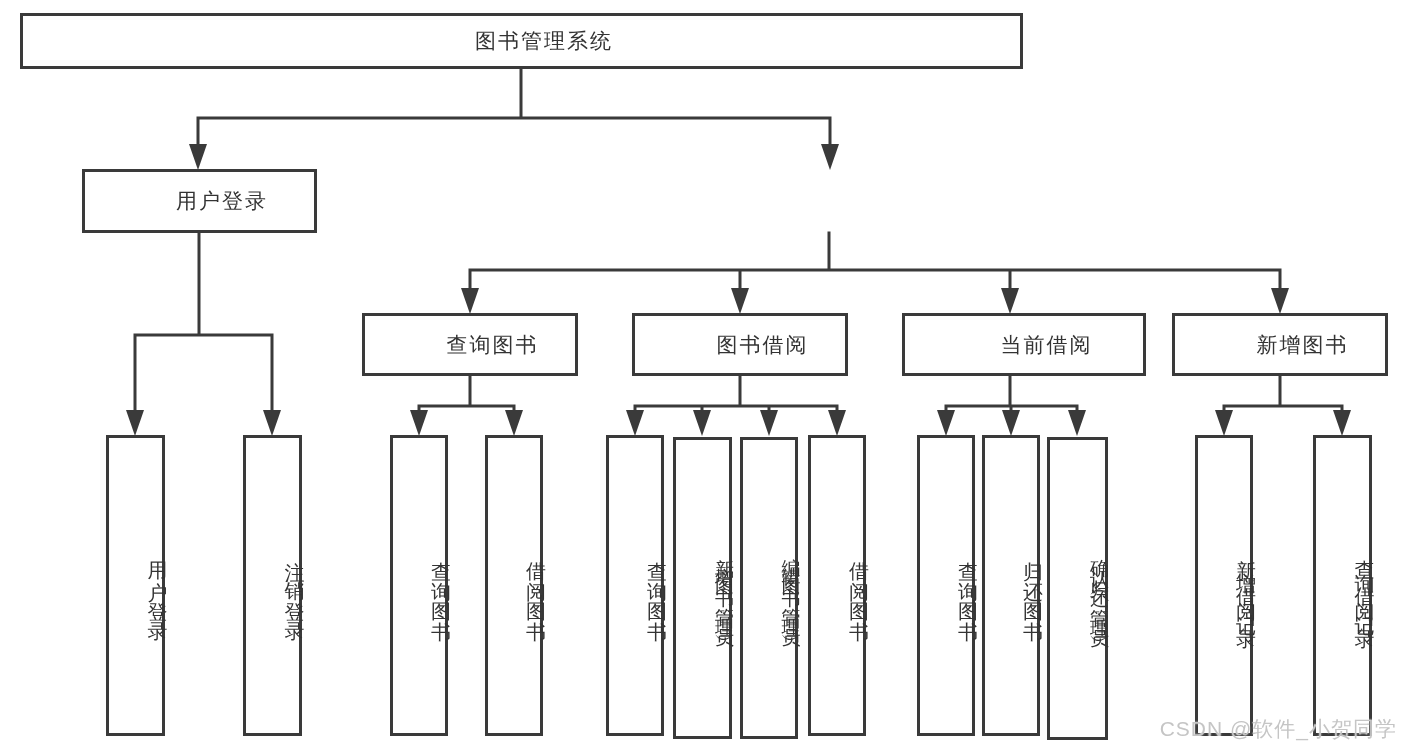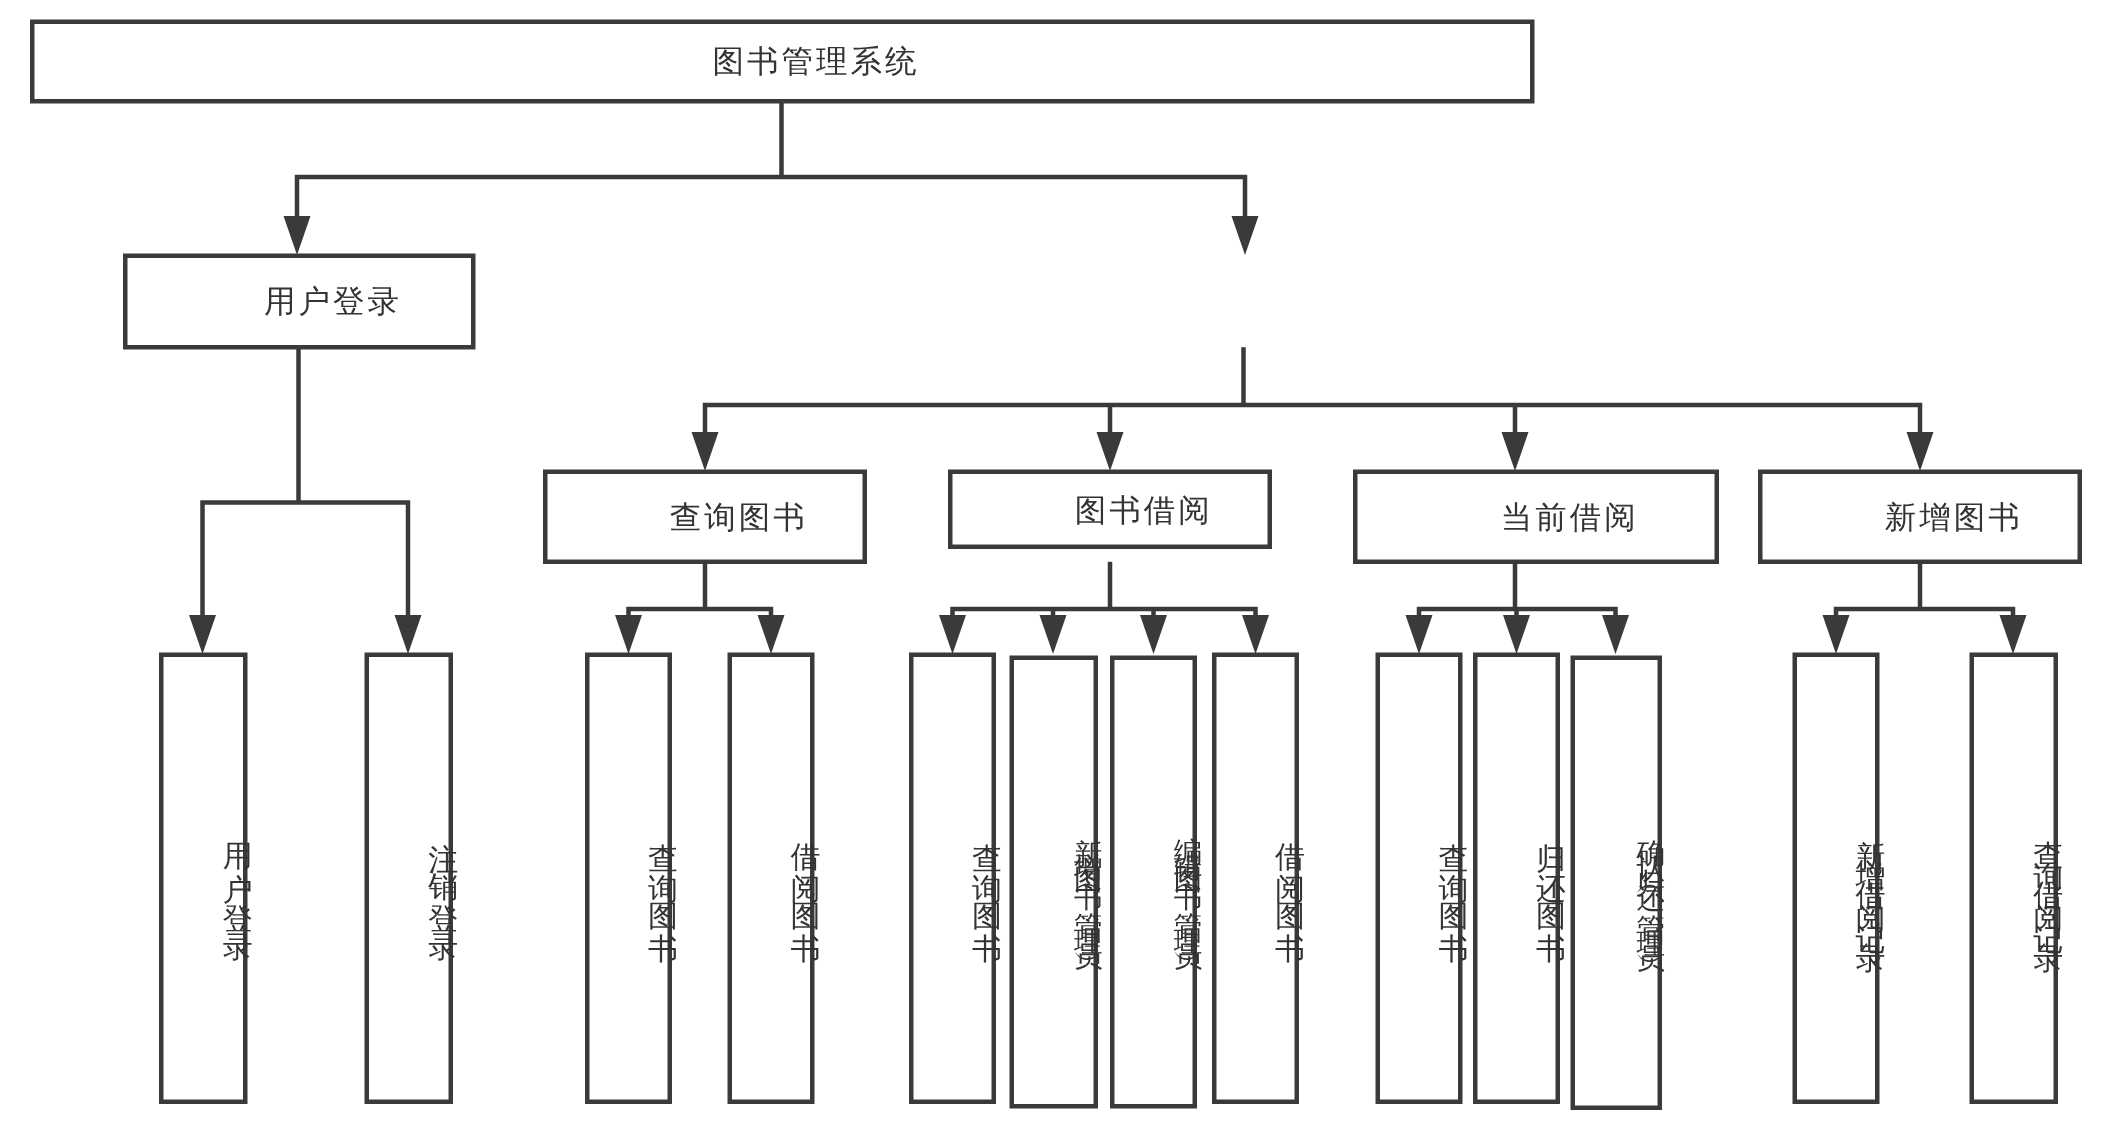--- a/index.html
+++ b/index.html
@@ -117,21 +117,21 @@
     <path d="M1280,376 L1280,406 M1224,406 L1342,406 M1224,406 L1224,418 M1342,406 L1342,418"></path>
     <polygon points="1215,410 1233,410 1224,436"></polygon>
     <polygon points="1333,410 1351,410 1342,436"></polygon>
   </svg>
 
   <div class="node h" style="left:20px;top:13px;width:1003px;height:56px">图书管理系统</div>
 
   <div class="node h" style="left:82px;top:169px;width:235px;height:64px">用户登录</div>
 
   <div class="node h" style="left:362px;top:313px;width:216px;height:63px">查询图书</div>
-  <div class="node h" style="left:632px;top:313px;width:216px;height:53px">图书借阅</div>
+  <div class="node h" style="left:632px;top:313px;width:216px;height:63px">图书借阅</div>
   <div class="node h" style="left:902px;top:313px;width:244px;height:63px">当前借阅</div>
   <div class="node h" style="left:1172px;top:313px;width:216px;height:63px">新增图书</div>
 
   <div class="node v s4" style="left:106px;top:435px;width:59px;height:301px">用户登录</div>
   <div class="node v s4" style="left:243px;top:435px;width:59px;height:301px">注销登录</div>
 
   <div class="node v s4" style="left:390px;top:435px;width:58px;height:301px">查询图书</div>
   <div class="node v s4" style="left:485px;top:435px;width:58px;height:301px">借阅图书</div>
 
   <div class="node v s4" style="left:606px;top:435px;width:58px;height:301px">查询图书</div>
@@ -139,13 +139,14 @@
   <div class="node v s9" style="left:740px;top:437px;width:58px;height:302px">编辑图书（管理员）</div>
   <div class="node v s4" style="left:808px;top:435px;width:58px;height:301px">借阅图书</div>
 
   <div class="node v s4" style="left:917px;top:435px;width:58px;height:301px">查询图书</div>
   <div class="node v s4" style="left:982px;top:435px;width:58px;height:301px">归还图书</div>
   <div class="node v s9" style="left:1047px;top:437px;width:61px;height:303px">确认归还（管理员）</div>
 
   <div class="node v s6" style="left:1195px;top:435px;width:58px;height:301px">新增借阅记录</div>
   <div class="node v s6" style="left:1313px;top:435px;width:59px;height:301px">查询借阅记录</div>
 
+  <div class="watermark">CSDN @软件_小贺同学</div>
 </div>
 
 </body></html>

